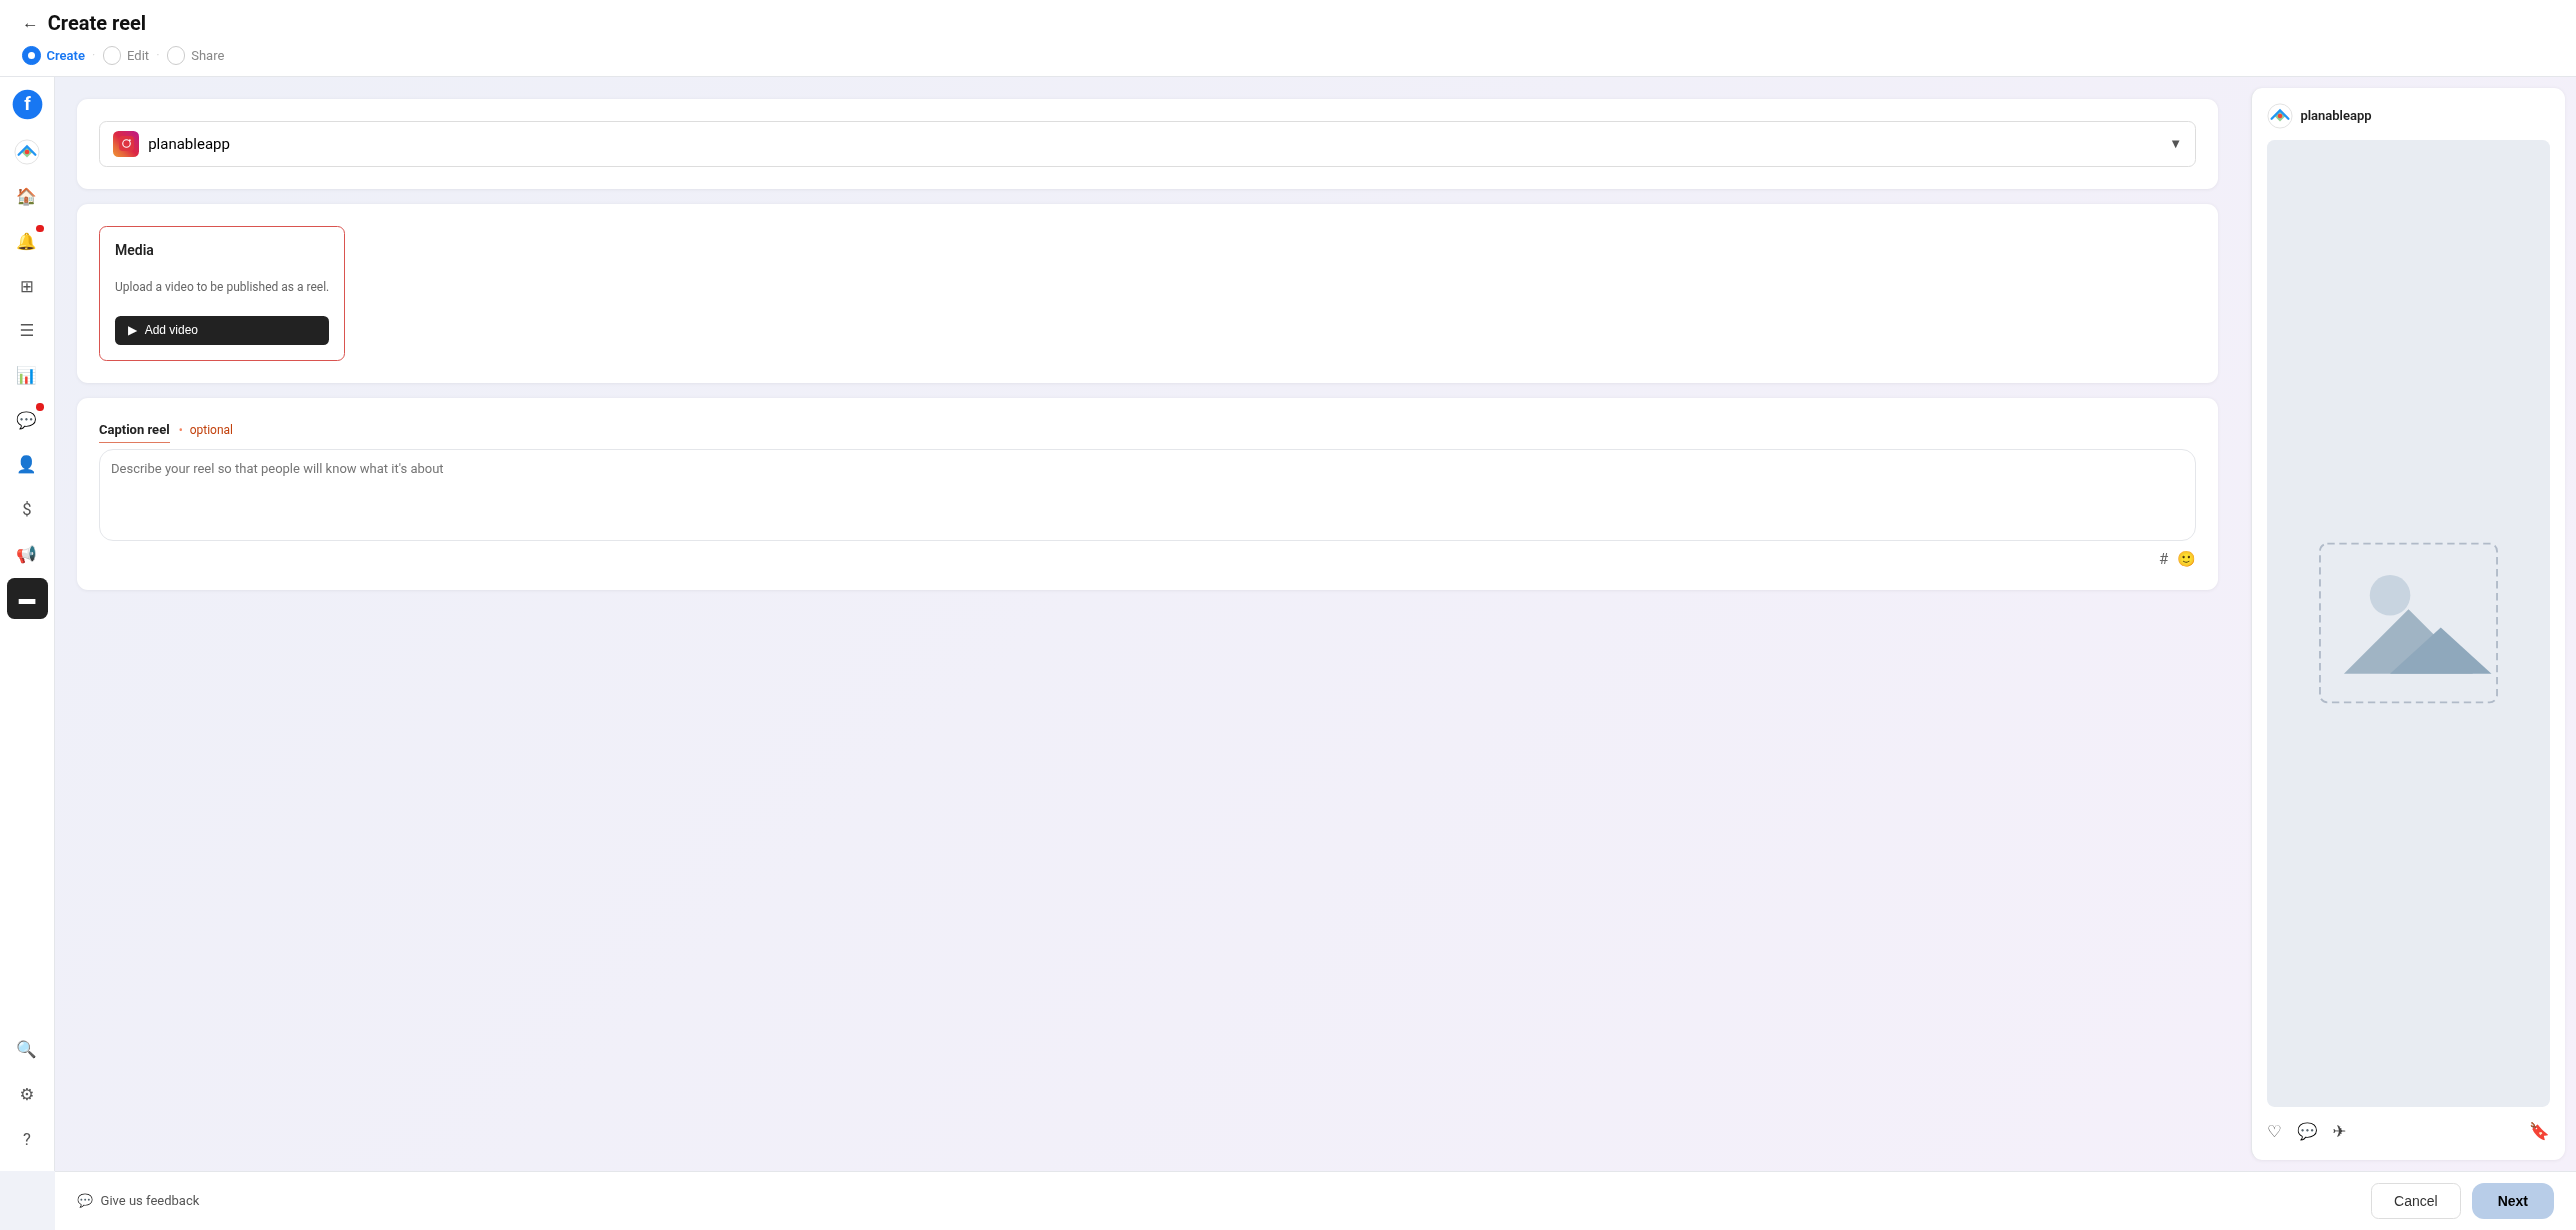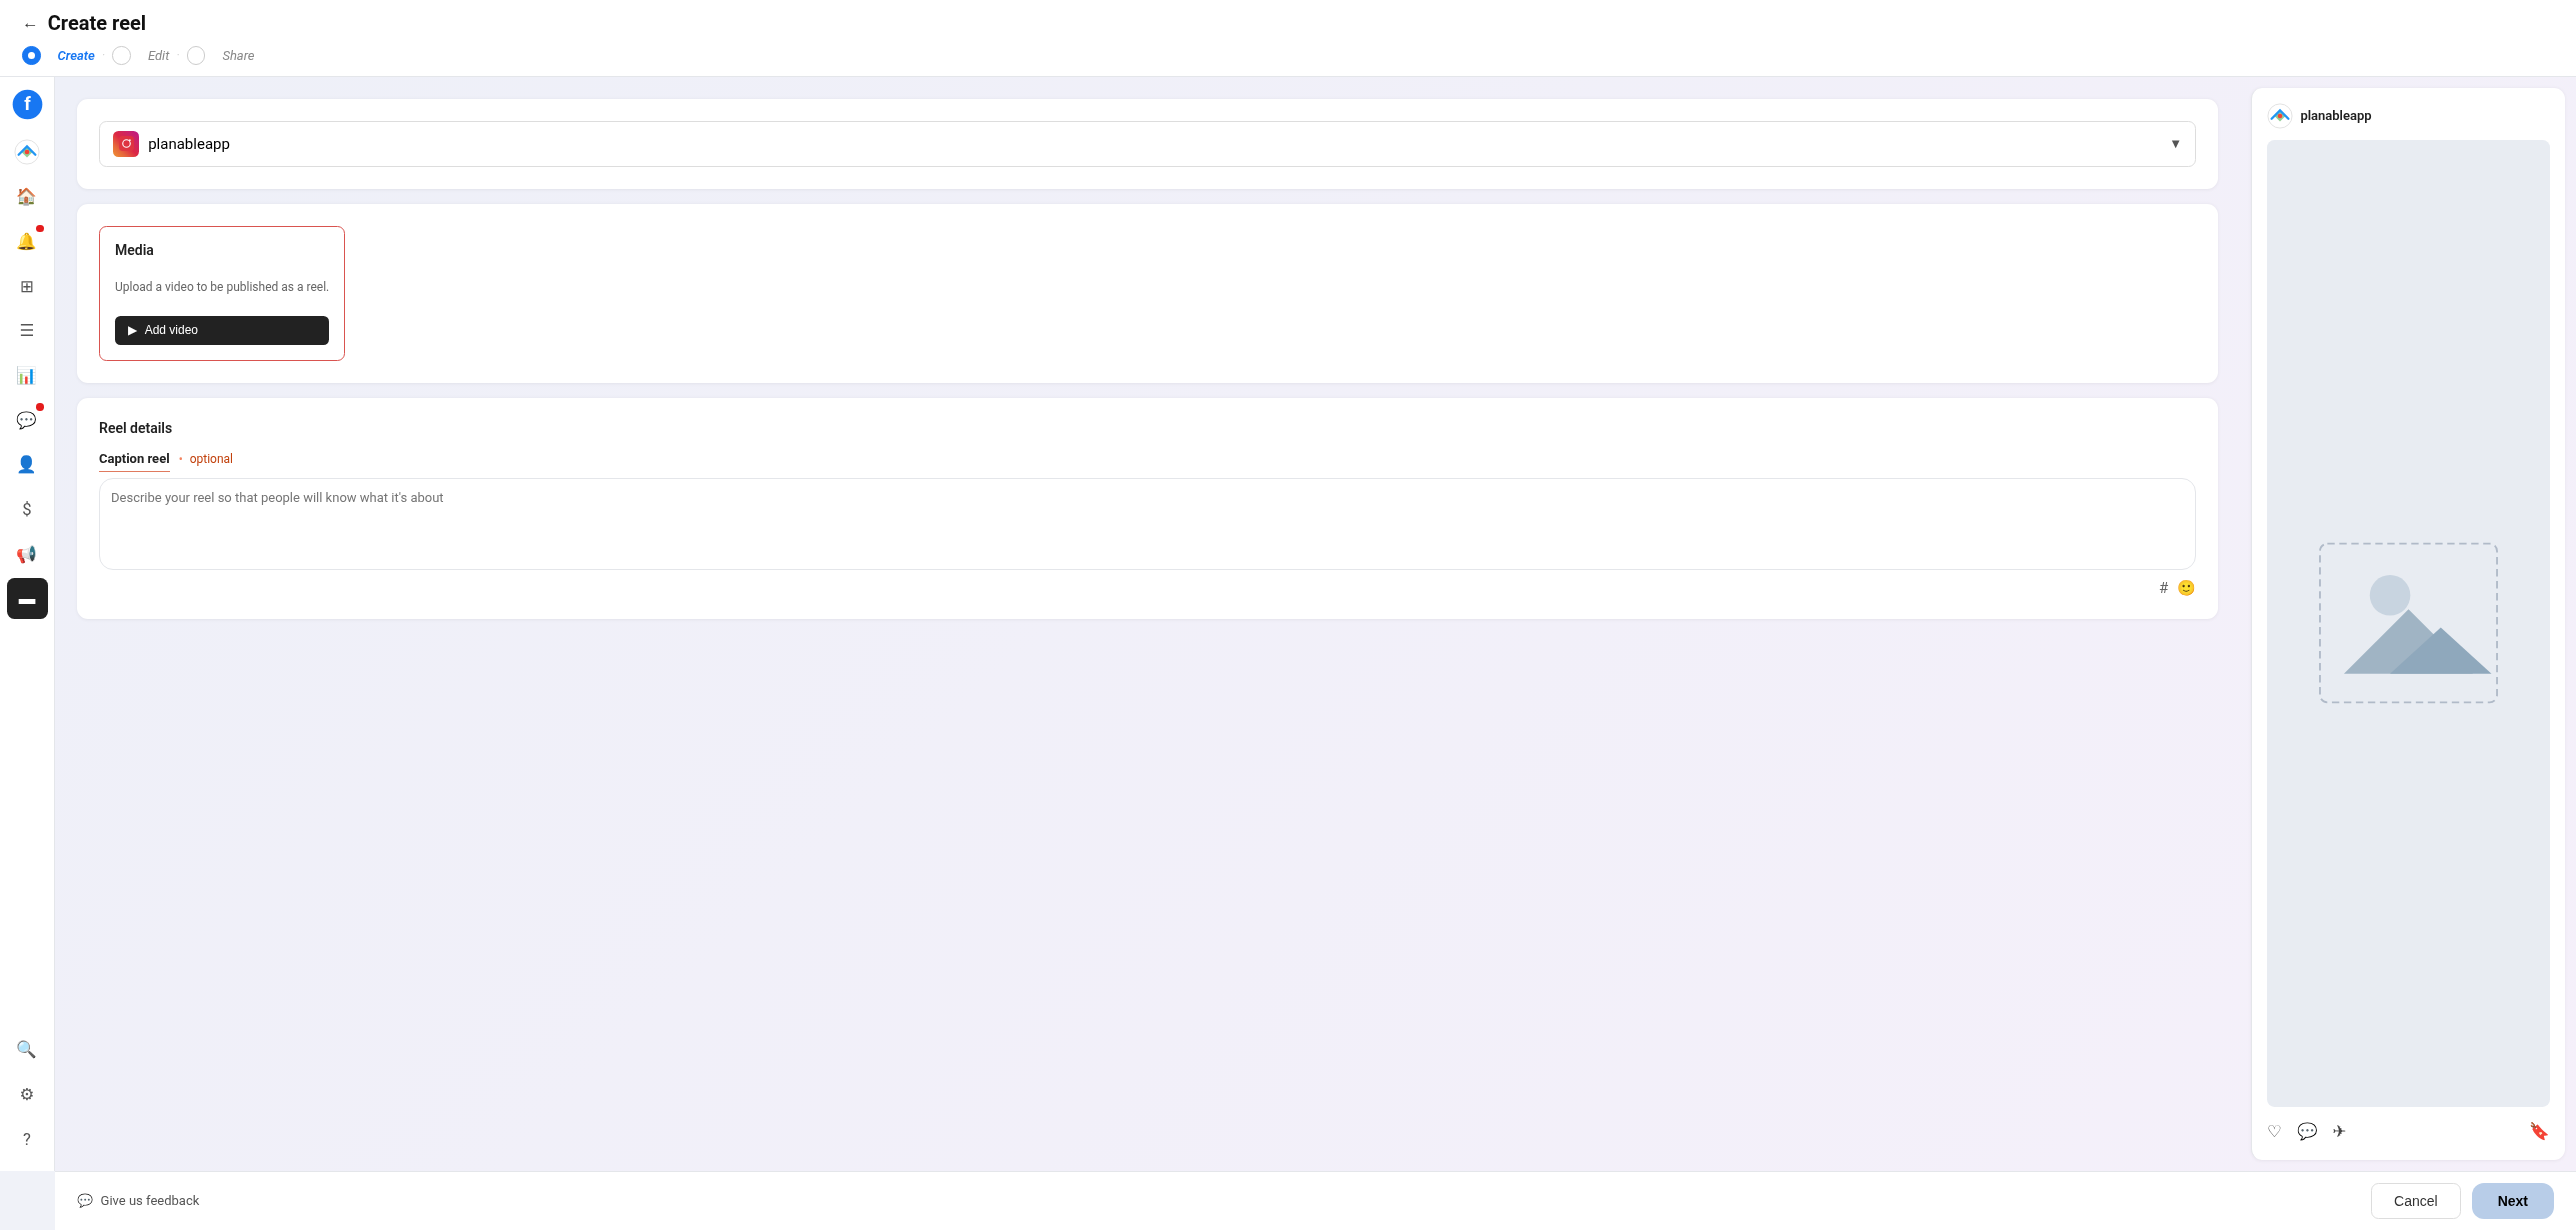--- a/index.html
+++ b/index.html
@@ -32,25 +32,24 @@
       color: #111;
     }
     .steps {
       display: flex;
       align-items: center;
       gap: 7.4px;
     }
     .step {
       display: flex;
       align-items: center;
-      gap: 17px;
+      gap: 6px;
       font-size: 13px;
       color: #888;
       cursor: pointer;
-      font-style: italic;
     }
     .step.active {
       color: #1877f2;
       font-weight: 600;
     }
     .step-circle {
       width: 18.5px;
       height: 18.5px;
       border-radius: 50%;
       border: 1.8px solid #ccc;
@@ -435,21 +434,20 @@
           <div class="media-title">Media</div>
           <div class="media-subtitle">Upload a video to be published as a reel.</div>
           <button class="add-video-btn">
             <span>▶</span>
             <span>Add video</span>
           </button>
         </div>
       </div>
 
       <div class="card reel-details-card">
-        <div class="section-label">Reel details</div>
         <div style="margin-bottom:11px;">
           <span style="font-size:13px;font-weight:700;color:#222;border-bottom:1.8px solid #e07a5f;padding-bottom:5px;">Caption reel</span>
           <span style="color:#f4845f;font-size:12px;margin-left:5.5px;">•</span>
           <span style="color:#c2410c;font-size:12px;margin-left:3px;">optional</span>
         </div>
         <textarea class="caption-textarea" placeholder="Describe your reel so that people will know what it's about" style=""></textarea>
         <div class="caption-toolbar">
           <span style="cursor:pointer;">#</span>
           <span style="cursor:pointer;">🙂</span>
         </div>

